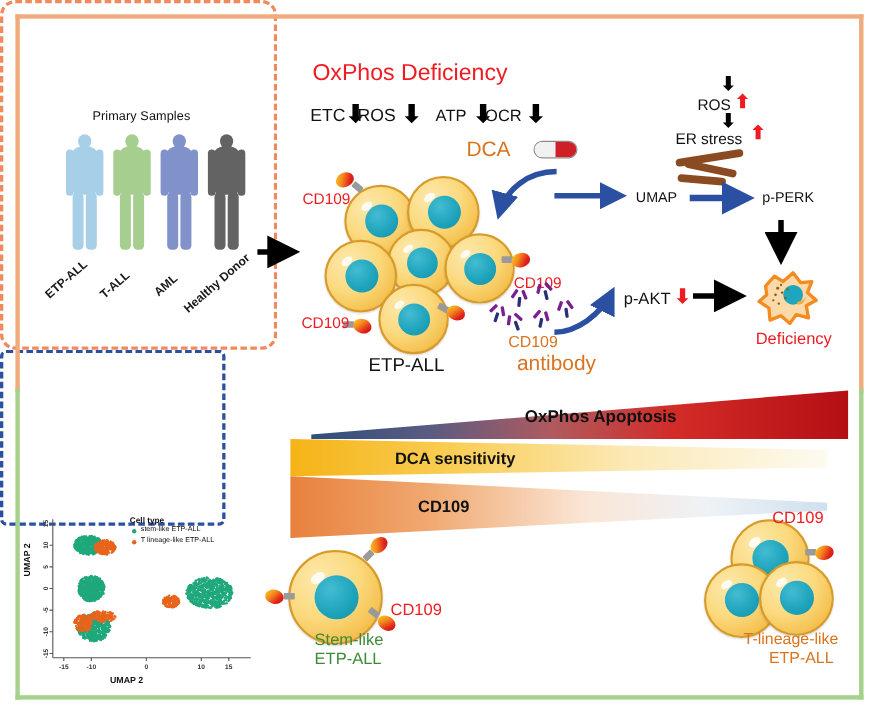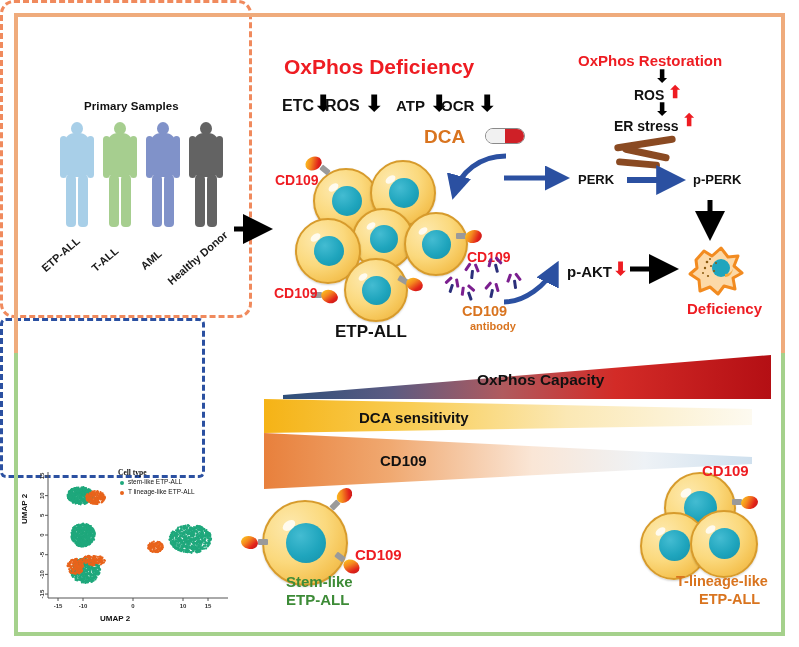--- a/index.html
+++ b/index.html
@@ -5,21 +5,21 @@
   html,body{margin:0;padding:0;background:#ffffff;}
   body{font-family:"Liberation Sans",sans-serif;}
   #root{position:relative;width:799px;height:647px;background:#ffffff;overflow:hidden;}
 
   
   .frame{position:absolute;box-sizing:border-box;}
   #frame-top{left:14px;top:13px;width:771px;height:344px;border:4px solid #efab7c;border-bottom:none;}
   #frame-bottom{left:14px;top:353px;width:771px;height:283px;border:4px solid #a5d18c;border-top:none;}
 
   
-  .txt{position:absolute;white-space:nowrap;font-weight:bold;color:#111;}
+  .txt{position:absolute;white-space:nowrap;font-weight:normal;color:#111;}
   .red{color:#ee1c22;}
   .orange{color:#d9741f;}
   .green-t{color:#3d8b37;}
 
   
   #primary-samples{left:84px;top:100px;font-size:11.5px;letter-spacing:.1px;}
   .sample-label{position:absolute;font-size:11px;font-weight:bold;color:#1a1a1a;
                 transform:rotate(-41deg);transform-origin:left bottom;white-space:nowrap;}
 
   
@@ -56,21 +56,21 @@
 
   #t-ros2{left:634px;top:87px;font-size:14px;}
   #t-erstress{left:614px;top:118px;font-size:14px;}
   #t-perk{left:578px;top:172px;font-size:13px;}
   #t-pperk{left:693px;top:172px;font-size:13px;}
 
   #t-cd109-a{left:275px;top:172px;font-size:14px;}
   #t-cd109-b{left:274px;top:285px;font-size:14px;}
   #t-cd109-c{left:467px;top:249px;font-size:14px;}
   #t-cd109ab1{left:462px;top:303px;font-size:14.5px;}
-  #t-cd109ab2{left:470px;top:320px;font-size:11px;}
+  #t-cd109ab2{left:470px;top:320px;font-size:19px;}
   #t-pakt{left:567px;top:263px;font-size:15px;}
   #t-apoptosis{left:687px;top:300px;font-size:15px;}
 
   
   .arrw{position:absolute;font-weight:900;line-height:1;}
 
   
   #dca-pill{position:absolute;left:485px;top:128px;width:40px;height:16px;border-radius:8px;
             overflow:hidden;border:1.5px solid #8a8a8a;box-sizing:border-box;}
   #dca-pill .ph-l{position:absolute;left:0;top:0;width:50%;height:100%;background:#f1f1f1;}
@@ -117,21 +117,21 @@
   #t-stemlike1{left:286px;top:573px;font-size:15px;}
   #t-stemlike2{left:286px;top:591px;font-size:15px;}
   #t-cd109-stem{left:355px;top:546px;font-size:15px;}
   #t-tlin1{left:676px;top:573px;font-size:14.5px;}
   #t-tlin2{left:699px;top:591px;font-size:14.5px;}
   #t-cd109-tlin{left:702px;top:462px;font-size:15px;}
 
   
   #umap{position:absolute;left:22px;top:462px;width:215px;height:170px;}
   .axis-title{position:absolute;font-size:8px;color:#111;font-weight:bold;}
-  .leg-title{position:absolute;font-size:7.5px;font-weight:bold;color:#111;font-family:Liberation Serif, serif;}
+  .leg-title{position:absolute;font-size:7.5px;font-weight:bold;color:#111;}
   .leg-row{position:absolute;font-size:6.5px;color:#111;white-space:nowrap;}
   .leg-dot{position:absolute;width:4px;height:4px;border-radius:50%;}
 
   svg{display:block;overflow:visible;}
 </style>
 </head>
 <body>
 
 <div id="root">
 
@@ -300,35 +300,34 @@
   <svg style="position:absolute;left:500px;top:250px;width:70px;height:60px">
     <defs>
         <marker id="bl2" markerWidth="5" markerHeight="5" refX="3.8" refY="2.5" orient="auto">
       <path d="M0,0 L5,2.5 L0,5 z" fill="#2b50a1"></path>
         </marker>
       </defs>
     <path d="M4,52 C24,52 46,36 56,16" stroke="#2b50a1" stroke-width="5" fill="none" marker-end="url(#bl2)"></path>
   </svg>
 
   <div id="oxphos-res-box"></div>
-  <div class="txt red" id="t-oxphos-res">OxPhos Restoration</div>
 
   <div class="arrw" style="left:655px;top:68px;font-size:17px;color:#000;">⬇</div>
   <div class="txt" id="t-ros2">ROS</div>
   <div class="arrw red" style="left:668px;top:84px;font-size:17px;">⬆</div>
 
   <div class="arrw" style="left:655px;top:101px;font-size:17px;color:#000;">⬇</div>
   <div class="txt" id="t-erstress">ER stress</div>
   <div class="arrw red" style="left:682px;top:112px;font-size:17px;">⬆</div>
 
   <div class="er" style="left:614px;top:140px;width:62px;height:7px;transform:rotate(-9deg);"></div>
   <div class="er" style="left:622px;top:150px;width:48px;height:7px;transform:rotate(12deg);"></div>
   <div class="er" style="left:616px;top:160px;width:44px;height:7px;transform:rotate(5deg);"></div>
 
-  <div class="txt" id="t-perk">PERK</div>
+  <div class="txt" id="t-perk">UMAP</div>
   <div class="txt" id="t-pperk">p-PERK</div>
   <svg style="position:absolute;left:625px;top:173px;width:66px;height:14px">
     <defs>
         <marker id="bl3" markerWidth="5" markerHeight="5" refX="3.8" refY="2.5" orient="auto">
       <path d="M0,0 L5,2.5 L0,5 z" fill="#2b50a1"></path>
         </marker>
       </defs>
     <line x1="2" y1="7" x2="54" y2="7" stroke="#2b50a1" stroke-width="6" marker-end="url(#bl3)"></line>
   </svg>
 
@@ -379,21 +378,21 @@
         <stop offset="0%" stop-color="#2e4f7a"></stop>
             <stop offset="22%" stop-color="#5b5b82"></stop>
         <stop offset="45%" stop-color="#b05a5e"></stop>
             <stop offset="68%" stop-color="#d32b27"></stop>
         <stop offset="100%" stop-color="#b40f14"></stop>
           </linearGradient>
         </defs>
       <polygon points="0,40 488,0 488,44 0,44" fill="url(#gOx)"></polygon>
     </svg>
   </div>
-  <div class="bar-label" id="lbl-oxphos">OxPhos  Capacity</div>
+  <div class="bar-label" id="lbl-oxphos">OxPhos  Apoptosis</div>
 
   <div class="bar" id="bar-dca">
     <svg viewBox="0 0 488 34" width="488" height="34" preserveAspectRatio="none">
       <defs>
           <linearGradient id="gDca" x1="0" y1="0" x2="1" y2="0">
         <stop offset="0%" stop-color="#f5b316"></stop>
             <stop offset="30%" stop-color="#f9cd54"></stop>
         <stop offset="62%" stop-color="#fbe8b4"></stop>
             <stop offset="100%" stop-color="#fdfaf0"></stop>
           </linearGradient>

